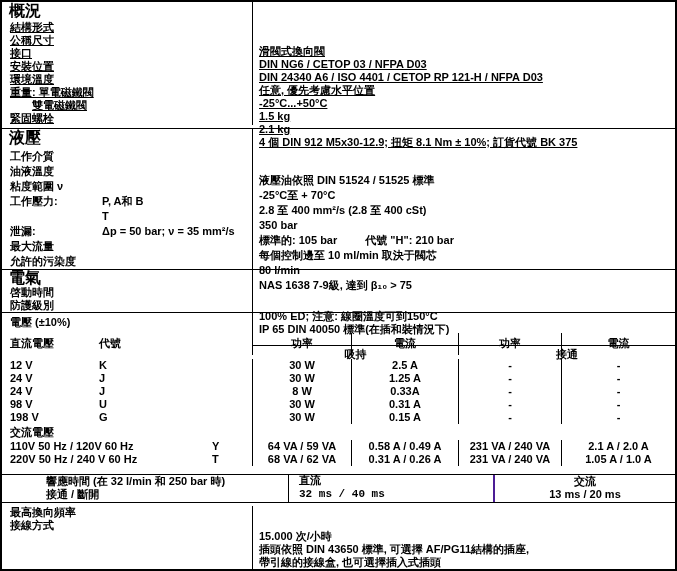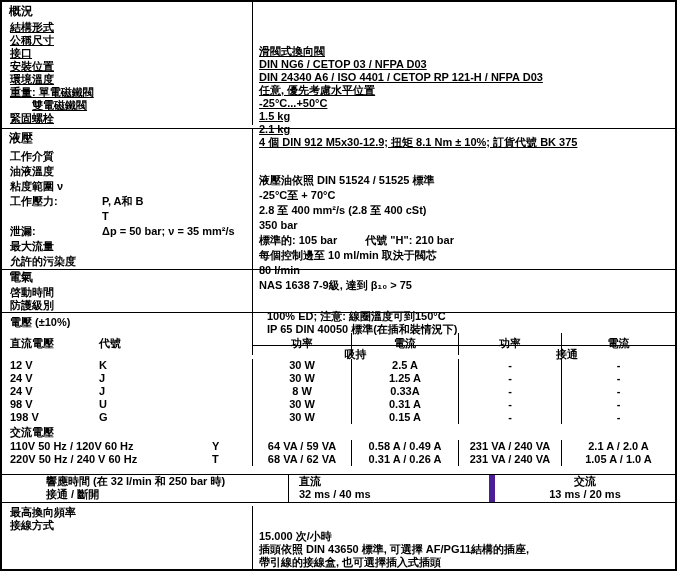--- a/index.html
+++ b/index.html
@@ -12,37 +12,37 @@
     font-weight:bold;
     font-size:11px;
     color:#000;
     display:flex; flex-direction:column;
     overflow:hidden;
   }
   .sec { border-bottom:1px solid #000; }
   .row { display:flex; }
   .lcell { width:251px; flex-shrink:0; border-right:1px solid #000; padding-left:8px; white-space:nowrap; }
   .rcell { flex:1; padding-left:6px; white-space:nowrap;margin-top:24px; }
-  .sec-title { font-size:12px;text-align:right; }
+  .sec-title { font-size:16px;text-align:right; }
   .head-row { height:19px; line-height:18px; }
   .head-row .lcell { padding-left:7px; }
 
   
   .sec-ov .srow { height:13px; line-height:13px;text-decoration:underline; }
   .sec-ov { padding-bottom:3px; }
   .indent .lcell { padding-left:30px; }
 
   
   .sec-hy .srow { height:15px; line-height:15px; }
   .sec-hy .head-row { height:20px; }
   .lab { display:inline-block; width:92px; }
   .v2 { margin-left:28px; }
 
   
-  .sec-el .srow { height:13px; line-height:13px;gap:8px; }
+  .sec-el .srow { height:13px; line-height:13px; }
   .sec-el .head-row { height:16px; line-height:15px; }
 
   
   .rcell0 { flex:1; display:flex; padding:0; }
   .vh1 { height:20px; line-height:19px; }
   .vh1 .grp { border-bottom:1px solid #000;margin-top:32px; }
   .gcell { text-align:center; }
   .g1 { width:206px; border-right:1px solid #000; }
   .g2 { flex:1; }
   .vh2 { height:22px; line-height:21px; }
@@ -54,21 +54,21 @@
   .vrow { height:13px; line-height:13px; }
   .vrow-first { margin-top:4px; }
   .vspacer { height:16px; line-height:16px;flex-direction:column; }
   .vtable { padding-bottom:8px; }
   .dch { display:inline-block; width:89px; }
   .acv { display:inline-block; width:202px; }
 
   
   .resp .row { height:27px;padding-left:36px; }
   .resp .lline, .resp .mline, .resp .rline { height:13px; line-height:13px; }
-  .mid { width:206px; flex-shrink:0; border-right:6px solid #4c1d95; padding-left:10px; }
+  .mid { width:206px; flex-shrink:0; border-right:2px solid #4c1d95; padding-left:10px;font-family:Liberation Mono, monospace; }
   .rhalf { flex:1; text-align:center; }
   .resp .lcell { padding-left:8px; }
 
   
   .bot { flex:1; display:flex; padding-top:3px; }
   .bot .lcell { padding-top:0; }
   .bot .bl { height:13px; line-height:13px; white-space:nowrap; }
 </style>
 </head>
 <body>

